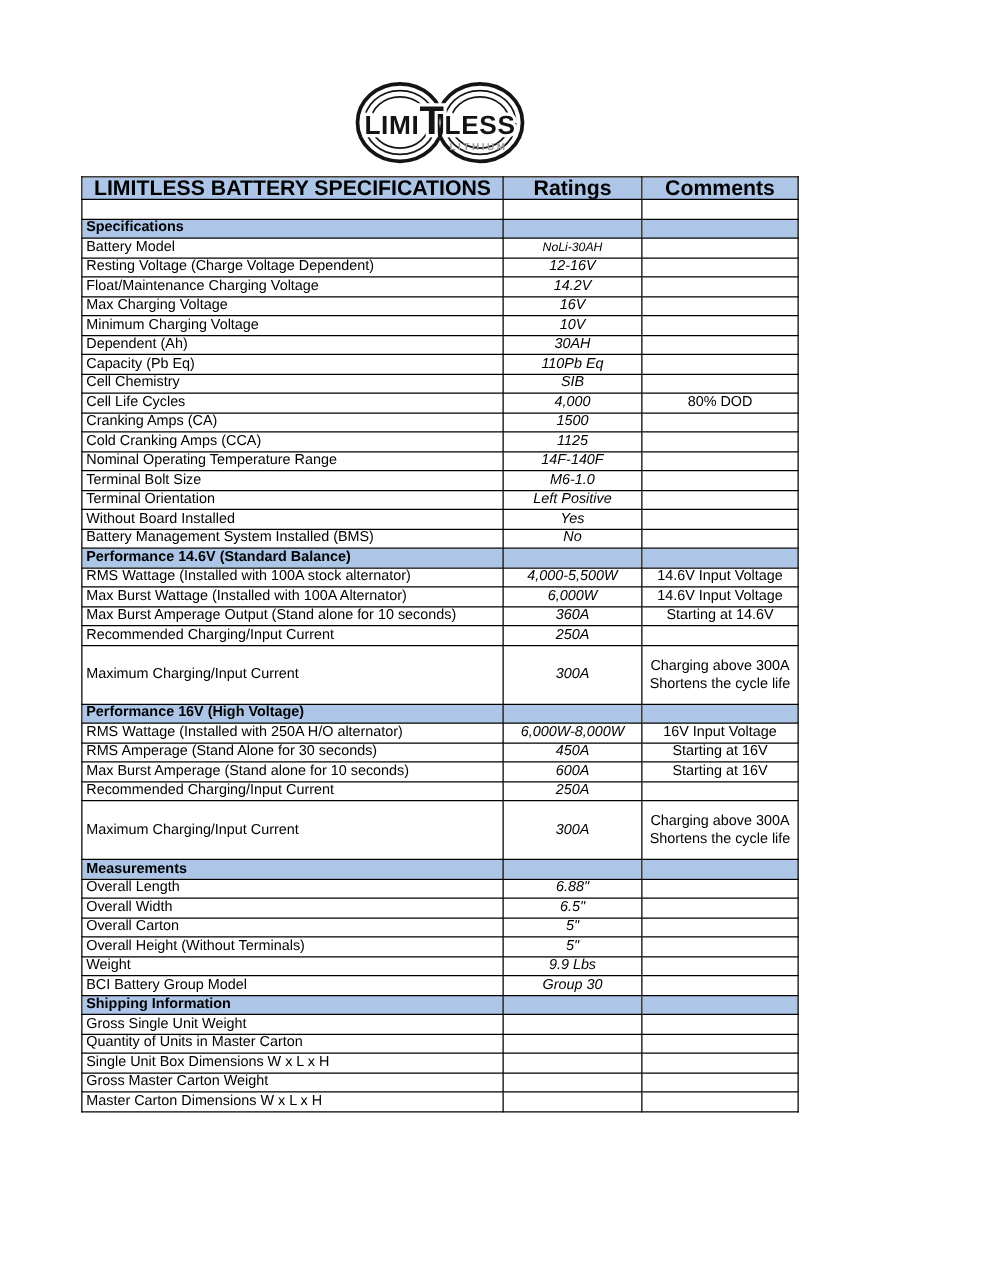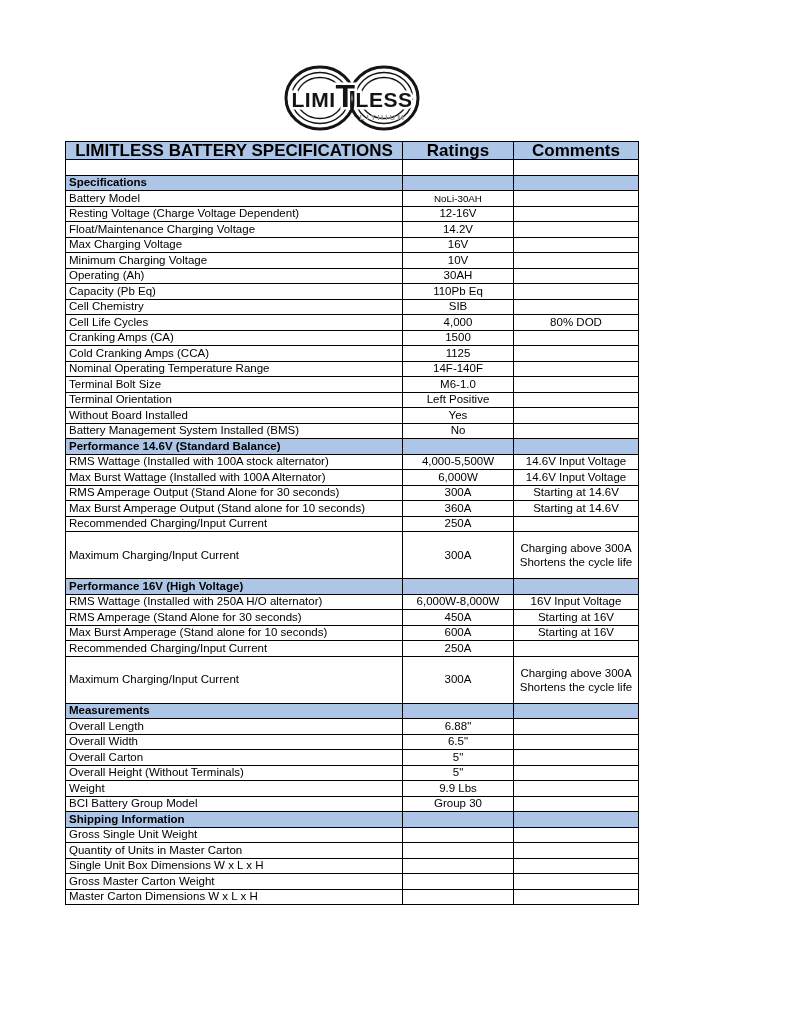--- a/index.html
+++ b/index.html
@@ -37,21 +37,21 @@
     vertical-align: middle;
   }
   .spec-table th {
     background: var(--section-bg, #ADC6E7);
     font-weight: bold;
     font-size: 17px;
     height: 17px;
     text-align: center;
   }
   .spec-table td.label   { text-align: left; }
-  .spec-table td.rating  { text-align: center; }
+  .spec-table td.rating  { text-align: center; font-style: italic; }
   .spec-table td.comment { text-align: center; }
   .spec-table td.small   { font-size: 9.8px; }
 
   .spec-table tr.section td {
     background: var(--section-bg, #ADC6E7);
     font-weight: bold;
   }
   .spec-table tr.tall td { height: 46px; }
   .spec-table tr.tall td.comment { white-space: normal; line-height: 14px; }
 
@@ -133,21 +133,21 @@
           <td class="label">Max Charging Voltage</td>
           <td class="rating">16V</td>
           <td class="comment"></td>
         </tr>
         <tr>
           <td class="label">Minimum Charging Voltage</td>
           <td class="rating">10V</td>
           <td class="comment"></td>
         </tr>
         <tr>
-          <td class="label">Operating (Ah)</td>
+          <td class="label">Dependent (Ah)</td>
           <td class="rating">30AH</td>
           <td class="comment"></td>
         </tr>
         <tr>
           <td class="label">Capacity (Pb Eq)</td>
           <td class="rating">110Pb Eq</td>
           <td class="comment"></td>
         </tr>
         <tr>
           <td class="label">Cell Chemistry</td>
@@ -201,25 +201,20 @@
         </tr>
         <tr>
           <td class="label">RMS Wattage (Installed with 100A stock alternator)</td>
           <td class="rating">4,000-5,500W</td>
           <td class="comment">14.6V Input Voltage</td>
         </tr>
         <tr>
           <td class="label">Max Burst Wattage (Installed with 100A Alternator)</td>
           <td class="rating">6,000W</td>
           <td class="comment">14.6V Input Voltage</td>
-        </tr>
-        <tr>
-          <td class="label">RMS Amperage Output (Stand Alone for 30 seconds)</td>
-          <td class="rating">300A</td>
-          <td class="comment">Starting at 14.6V</td>
         </tr>
         <tr>
           <td class="label">Max Burst Amperage Output (Stand alone for 10 seconds)</td>
           <td class="rating">360A</td>
           <td class="comment">Starting at 14.6V</td>
         </tr>
         <tr>
           <td class="label">Recommended Charging/Input Current</td>
           <td class="rating">250A</td>
           <td class="comment"></td>

